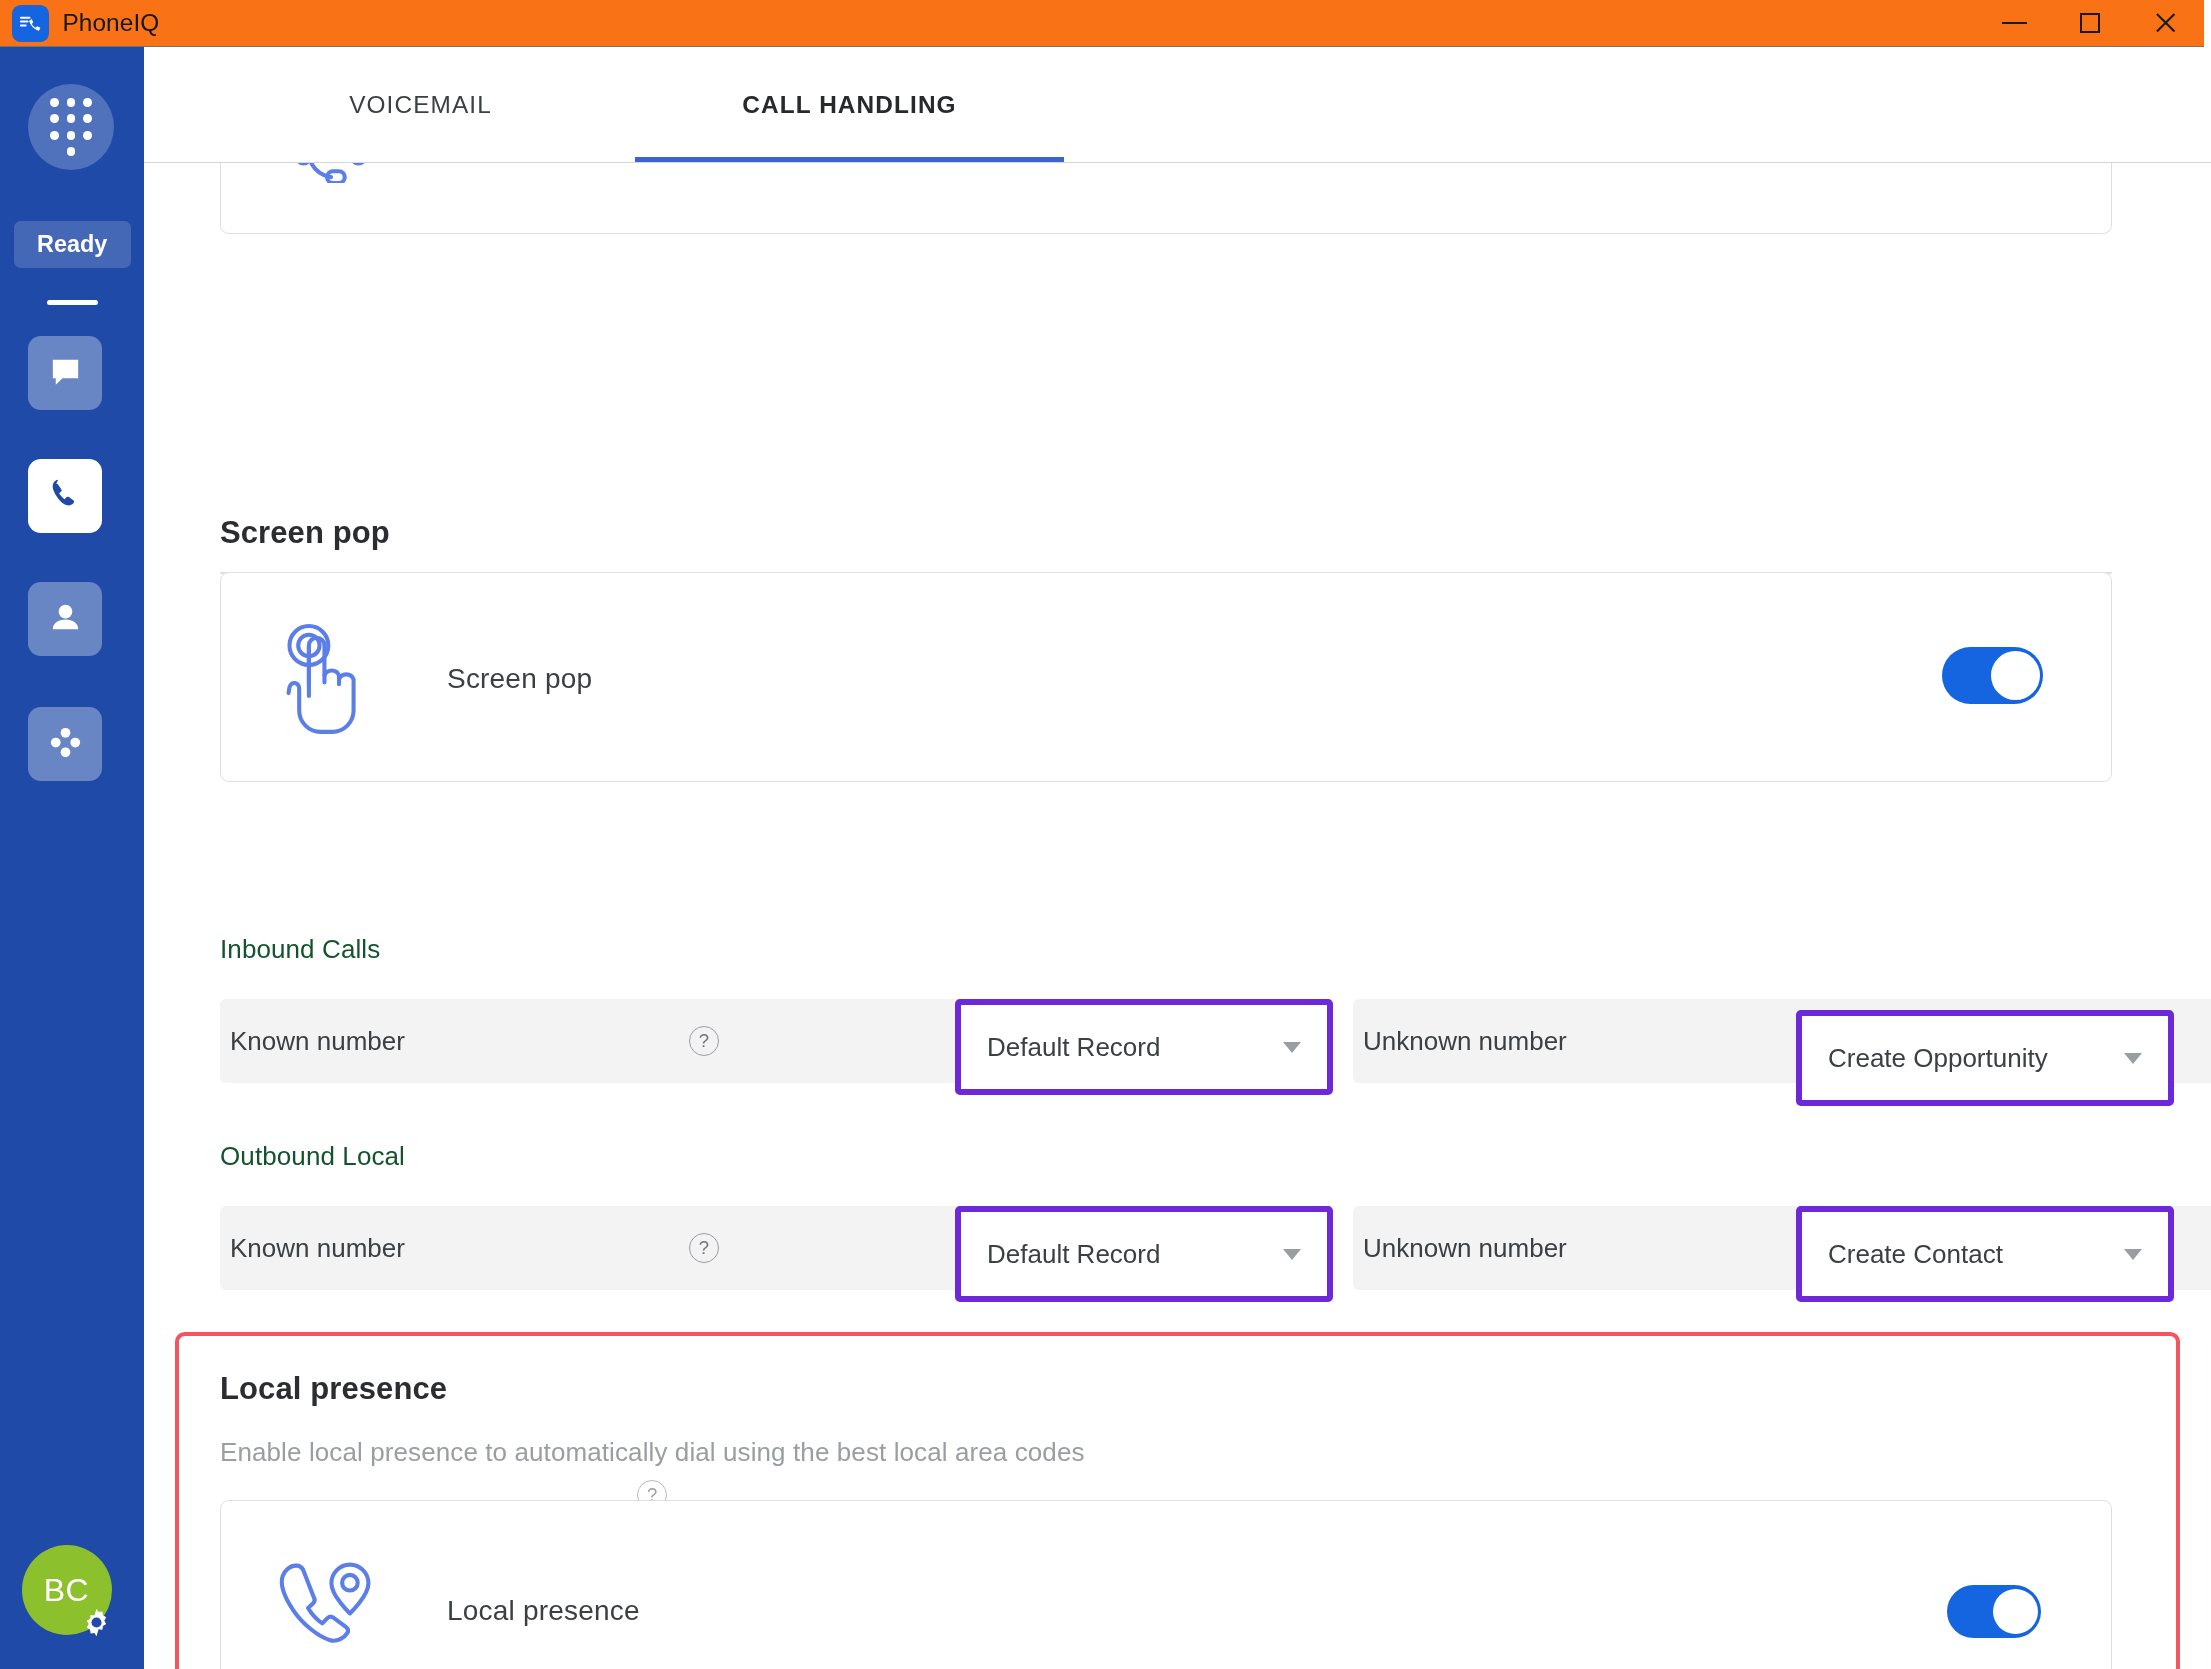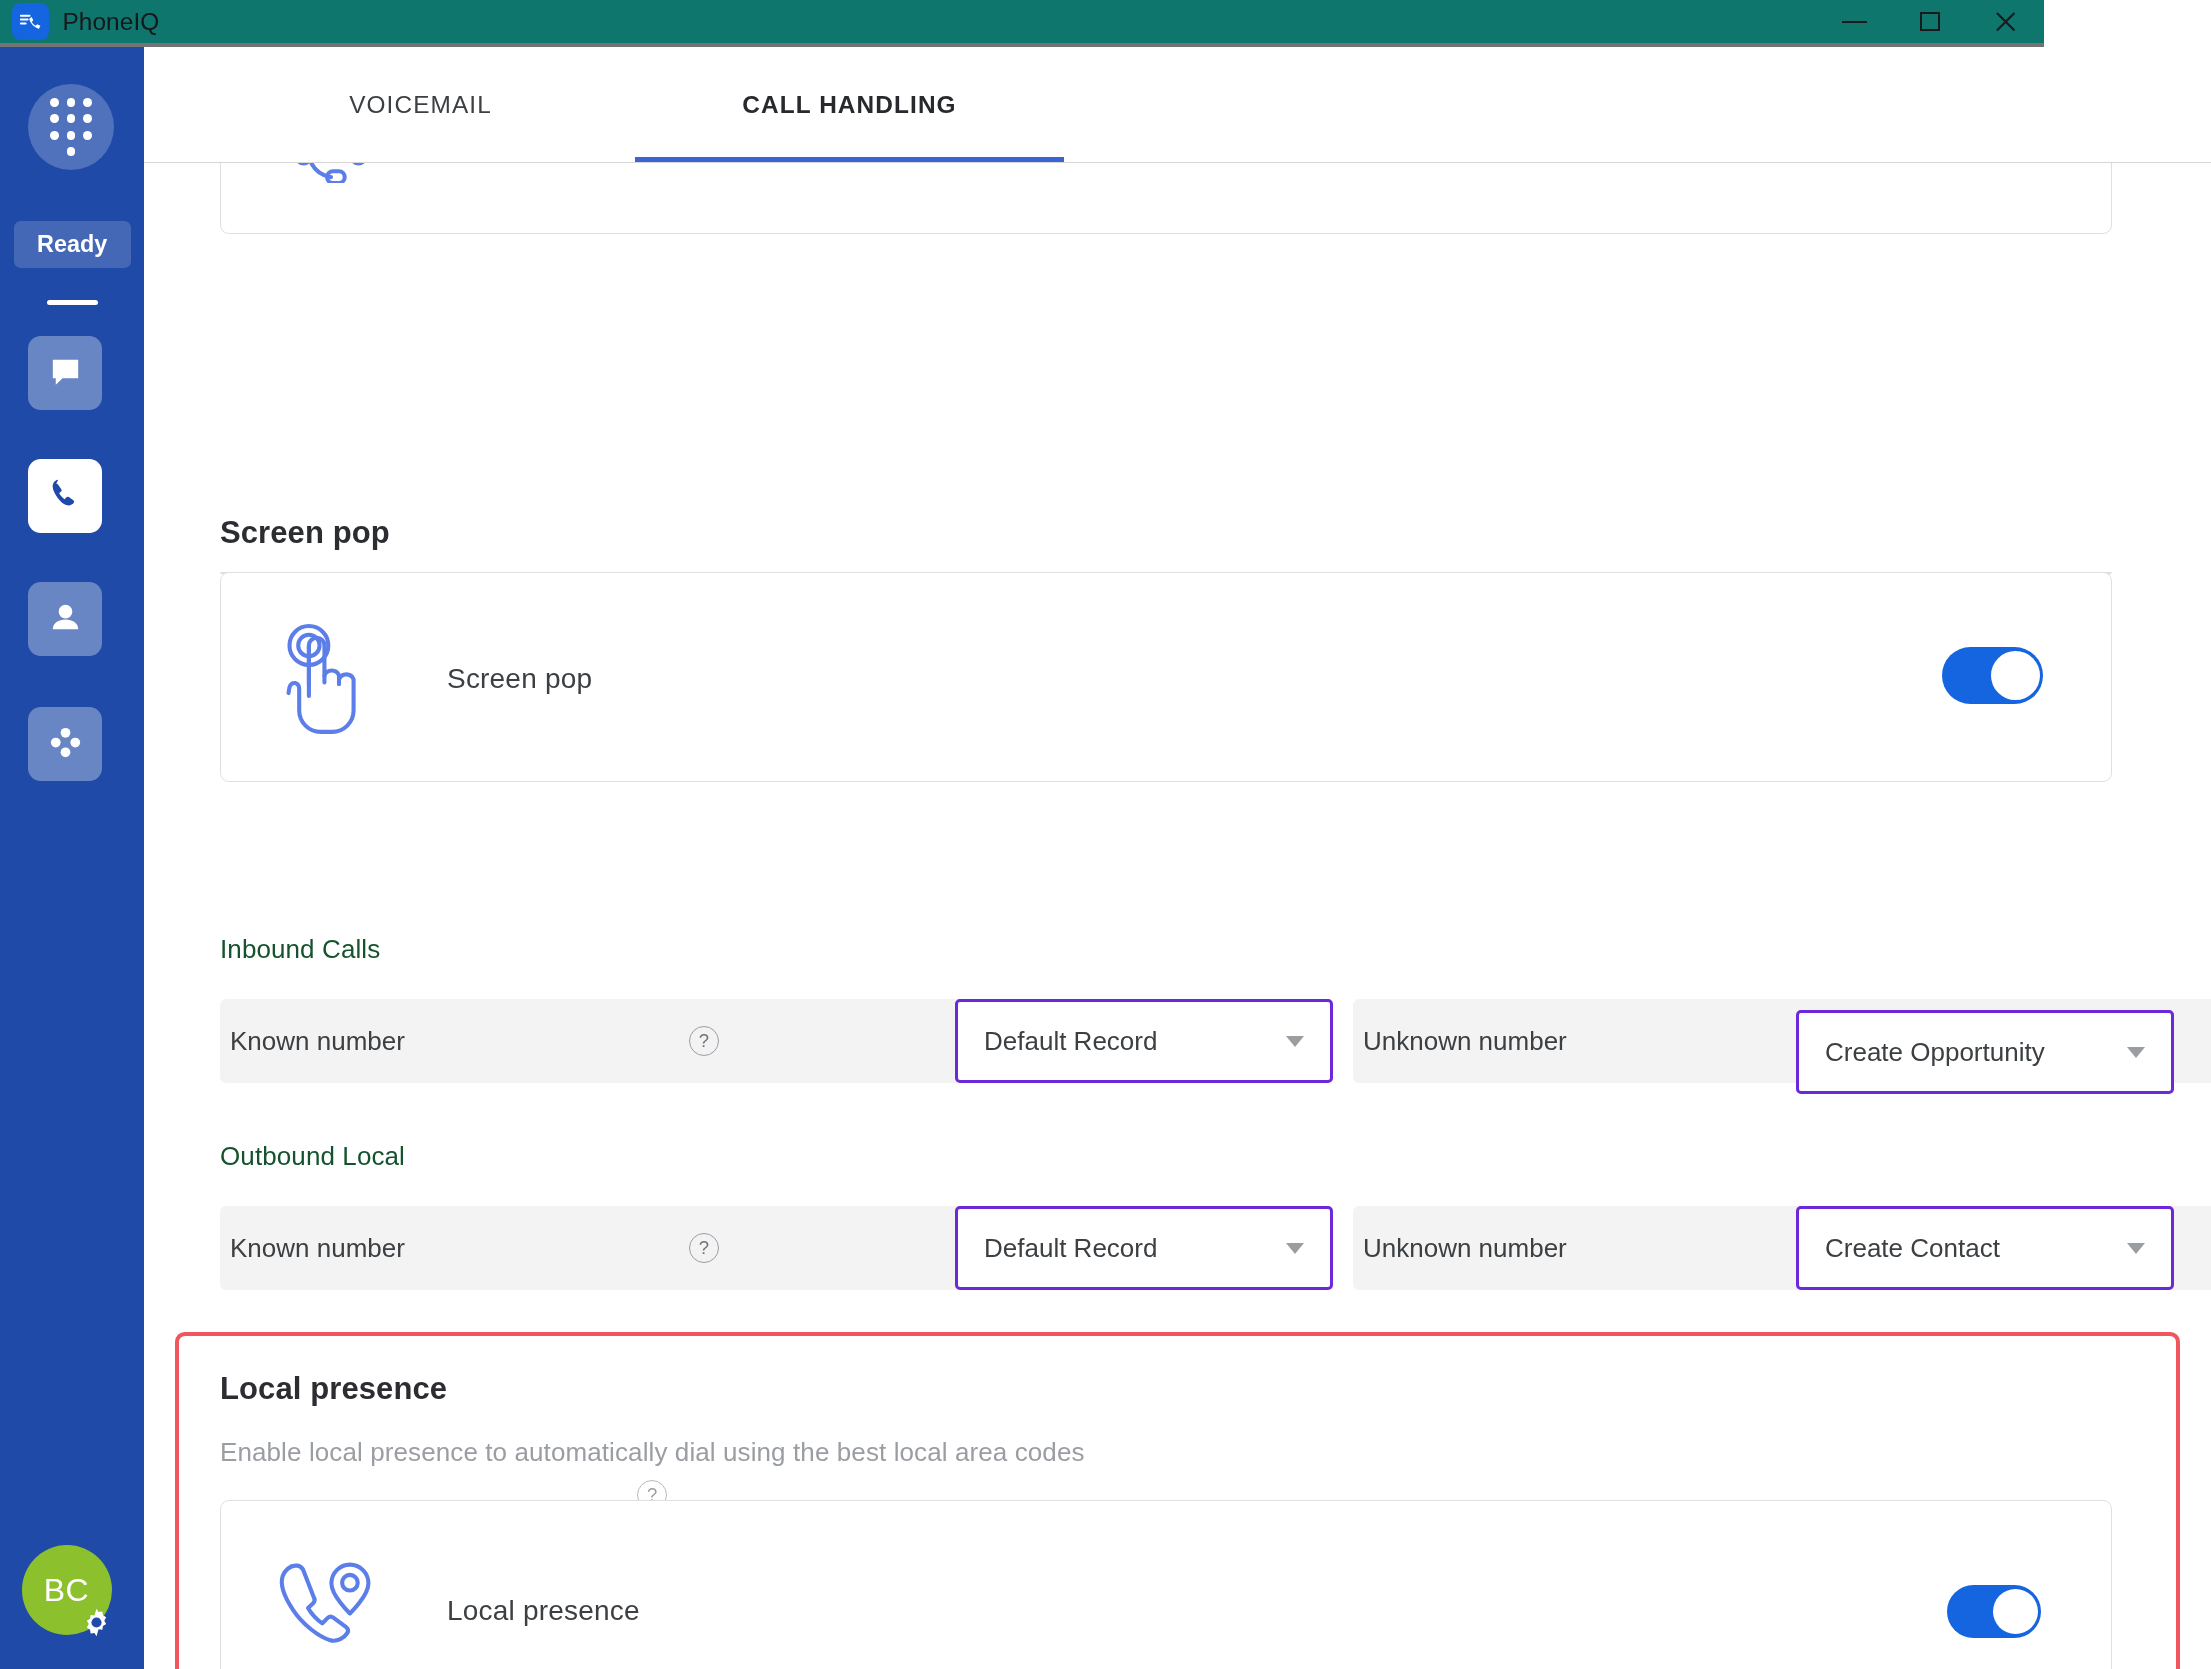--- a/index.html
+++ b/index.html
@@ -6,24 +6,24 @@
   html, body {
     width: 2212px; height: 1670px;
     overflow: hidden;
     background: #ffffff;
     font-family: "Liberation Sans", sans-serif;
   }
 
   
   .titlebar {
     position: absolute; top: 0; left: 0;
-    width: 2044px; height: 47px;
-    background: #0f766e;
+    width: 2204px; height: 47px;
+    background: #f97316;
     display: flex; align-items: center;
-    border-bottom: 4px solid #737373;
+    border-bottom: 1px solid #737373;
     z-index: 30;
   }
   .app-logo {
     width: 37px; height: 37px; margin-left: 11.7px;
     background: #1565e0; border-radius: 8.8px;
     display: flex; align-items: center; justify-content: center;
     flex: none;
   }
   .app-title {
     font-size: 24.4px; color: #15171a; margin-left: 13.7px;
@@ -179,22 +179,22 @@
     border: 1.6px solid #9a9da2; color: #6f7276;
     font-size: 18.5px; display: flex; align-items: center; justify-content: center;
     flex: none;
   }
   .sub-help {
     width: 30px; height: 30px; border-radius: 50%;
     border: 1.6px solid #b7babe; color: #9a9da2;
     font-size: 18.5px; display: flex; align-items: center; justify-content: center;
   }
   .dropdown {
-    position: absolute; height: 84px;
-    background: #ffffff; border: 3px solid #6d28d9; border-radius: 4.9px;
+    position: absolute; height: 96px;
+    background: #ffffff; border: 6px solid #6d28d9; border-radius: 4.9px;
     display: flex; align-items: center;
   }
   .dd-value { font-size: 26px; color: #3c4043; margin-left: 26px; white-space: nowrap; }
   .dd-caret {
     margin-left: auto; margin-right: 26px;
     width: 0; height: 0;
     border-left: 9.8px solid transparent;
     border-right: 9.8px solid transparent;
     border-top: 11.7px solid #9a9da2;
   }

